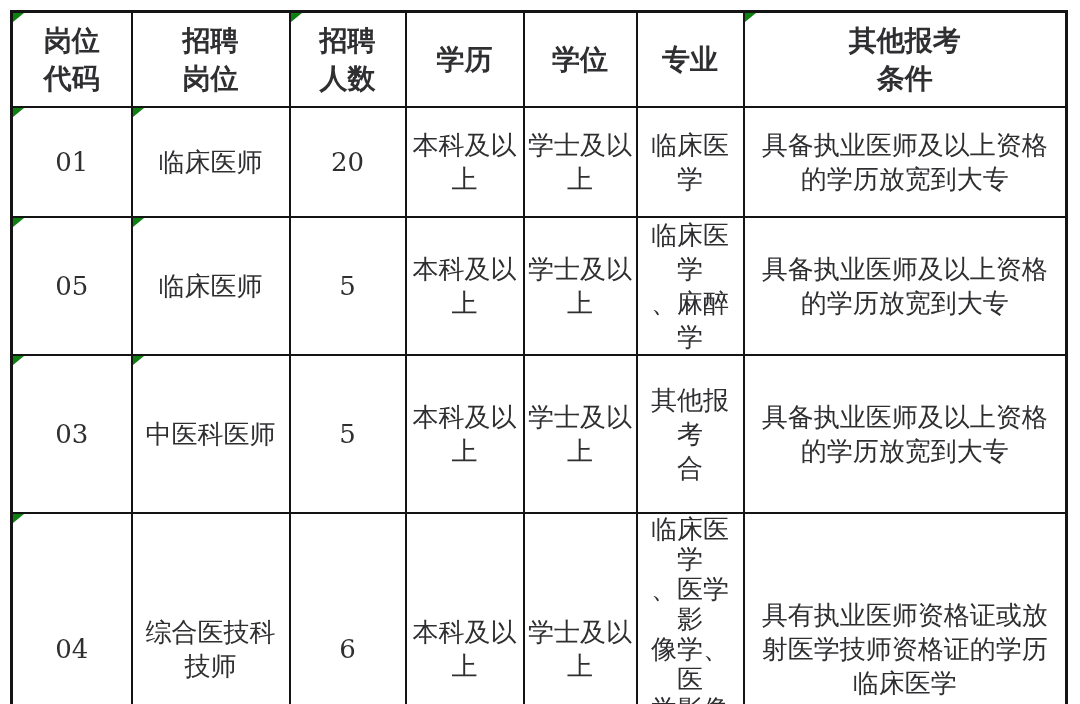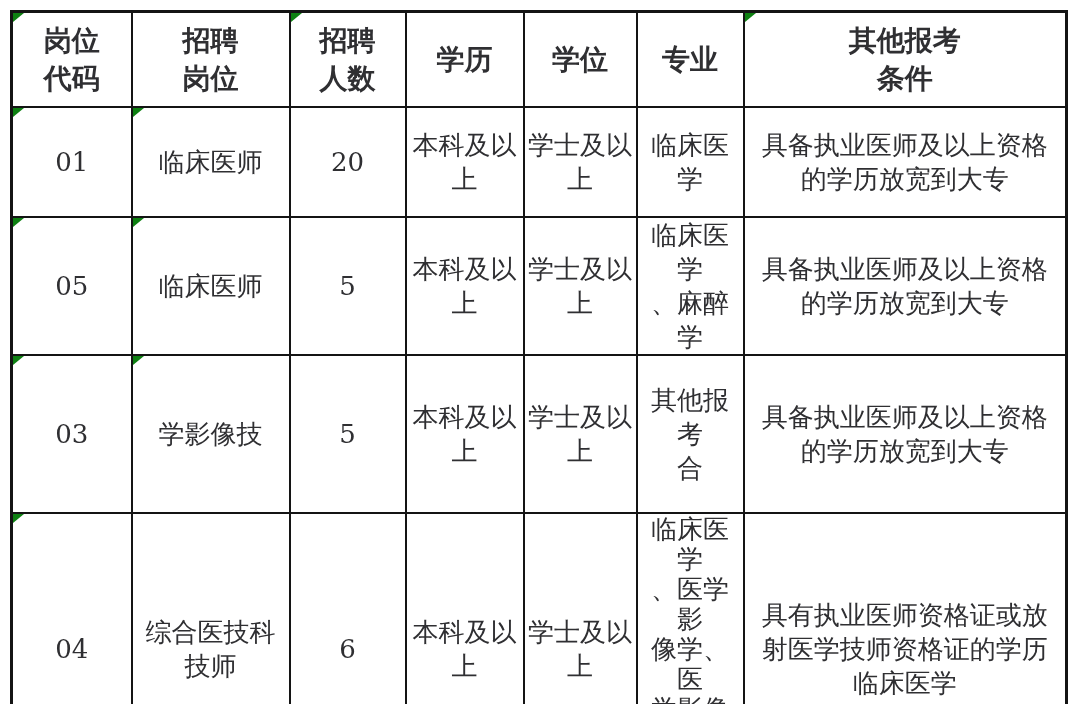--- a/index.html
+++ b/index.html
@@ -98,21 +98,21 @@
 上</span></td>
         <td><span>学士及以
 上</span></td>
         <td><span>临床医学
 、麻醉学</span></td>
         <td><span>具备执业医师及以上资格
 的学历放宽到大专</span></td>
       </tr>
       <tr>
         <td><span class="flag"></span><span>03</span></td>
-        <td><span class="flag"></span><span>学影像技</span></td>
+        <td><span class="flag"></span><span>中医科医师</span></td>
         <td><span>5</span></td>
         <td><span>本科及以
 上</span></td>
         <td><span>学士及以
 上</span></td>
         <td><span>其他报考
 合</span></td>
         <td><span>具备执业医师及以上资格
 的学历放宽到大专</span></td>
       </tr>

